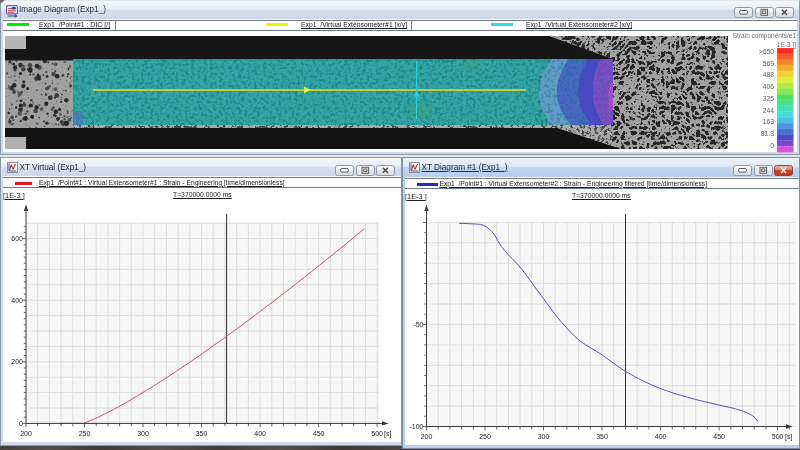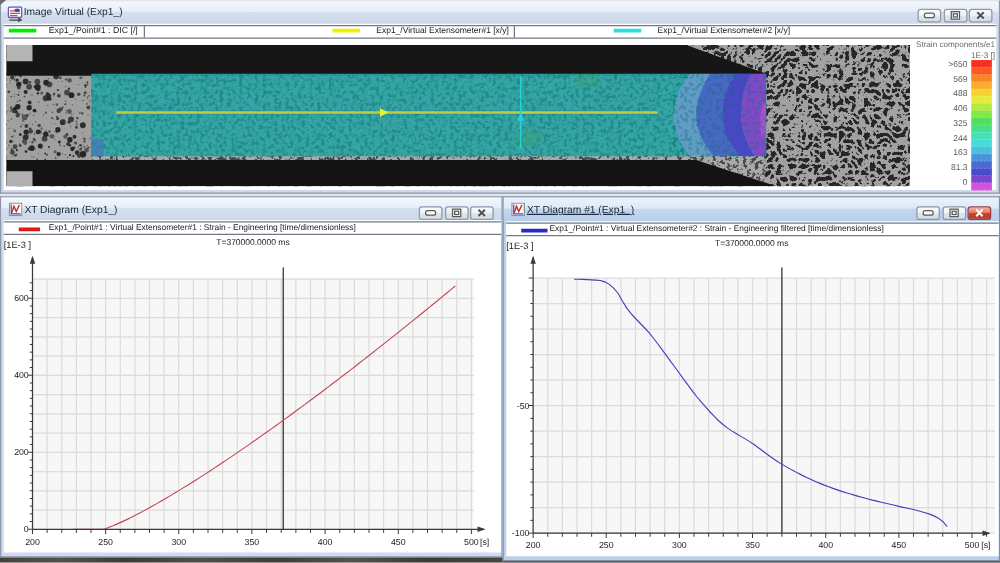--- a/index.html
+++ b/index.html
@@ -5,40 +5,40 @@
   font-family:"Liberation Sans", sans-serif; }
 .abs { position:absolute; }
 .win { position:absolute; border:1px solid #8d99ab; }
 .tb { position:absolute; background:linear-gradient(#f4f8fc,#e7eef7 45%,#d4dfee 50%,#ccd8e9); }
 .tbA { position:absolute; background:linear-gradient(#ebf3fc,#dde9f8 45%,#c3d7f0 50%,#b7cdea); }
 .ttl { position:absolute; font-size:8.2px; color:#222c38; white-space:nowrap; }
 .btn { position:absolute; width:19px; height:11px; border:1px solid #8e9aa9; border-radius:2.5px;
   background:linear-gradient(#fafbfd,#eef1f6 48%,#dfe5ec 52%,#d6dde6); }
 .btnR { background:linear-gradient(#f0b3a0,#e07a5e 45%,#d04428 50%,#c03820); border-color:#93404f; }
 .leg { position:absolute; background:#fff; border-top:1px solid #6f7b89; border-bottom:1px solid #6f7b89; }
-.lt { position:absolute; font-size:7px; color:#1a1a1a; white-space:nowrap; }
+.lt { position:absolute; font-size:7px; color:#1a1a1a; white-space:nowrap;text-decoration:underline; }
 .sw { position:absolute; height:3px; }
 .sep { position:absolute; width:1px; background:#6f7b89; }
 .tl { font-size:7px; fill:#1c1c1c; font-family:"Liberation Sans",sans-serif; }
 .cl { font-size:6.8px; fill:#5a5a5a; font-family:"Liberation Sans",sans-serif; }
 .cl2 { font-size:6.5px; fill:#6a6a6a; font-family:"Liberation Sans",sans-serif; }
 svg { position:absolute; }
 </style></head>
 <body>
 
 <div class="abs" style="left:0;top:0;width:5px;height:4px;background:#6a6a72;z-index:5;clip-path:polygon(0 0,100% 0,0 100%);"></div>
 <div class="win" style="left:0;top:0;width:800px;height:155px;background:#cdd9e9;border-top-color:#dfe6ef;">
   <div class="tb" style="left:0;top:0;width:798px;height:18px;"></div>
   <svg style="left:5px;top:4px" width="12" height="13" viewBox="0 0 12 13">
     <rect x="0.6" y="0.6" width="10.8" height="8.3" rx="1.2" fill="#fff" stroke="#6858c8" stroke-width="1.2"></rect>
     <path d="M2,3.6 H10 M2,5.6 H10 M2,7.4 H8" stroke="#d84040" stroke-width="1" fill="none"></path>
     <ellipse cx="7.8" cy="3.2" rx="2.2" ry="1.4" fill="#3848a0"></ellipse>
     <path d="M1.5,11 H10.5 M8.5,9.6 L11,11 L8.5,12.2" stroke="#3a4448" stroke-width="1" fill="none"></path>
   </svg>
-  <div class="ttl" style="left:18px;top:3.5px;">Image Virtual (Exp1_)</div>
+  <div class="ttl" style="left:18px;top:3.5px;">Image Diagram (Exp1_)</div>
   <div class="btn" style="left:733px;top:6px;">
       <svg width="17" height="9">
         <rect x="4.5" y="2.5" width="8" height="3.6" rx="1.6" fill="#f8f9fb" stroke="#5a5a5a" stroke-width="1"></rect>
       </svg>
     </div>
   <div class="btn" style="left:753.5px;top:6px;">
       <svg width="17" height="9">
         <rect x="5" y="1.3" width="6.6" height="6" fill="#f8f9fb" stroke="#5a5a5a" stroke-width="1"></rect>
         <rect x="6.7" y="3" width="3.2" height="2.6" fill="none" stroke="#5a5a5a" stroke-width="1"></rect>
       </svg>
@@ -455,21 +455,21 @@
     </svg>
 </div>
 
 <div class="win" style="left:0;top:157px;width:402px;height:289px;background:#cfdbec;">
   <div class="tb" style="left:0;top:0;width:400px;height:18px;"></div>
   <svg style="left:6px;top:3.5px" width="11" height="11" viewBox="0 0 11 11">
     <rect x="0.5" y="0.5" width="10" height="10" fill="#fafafa" stroke="#909090"></rect>
     <path d="M2,1.5 V9 H9.5" stroke="#3050c0" stroke-width="1" fill="none"></path>
     <path d="M2.5,8 L4.2,3 L6,7.2 L8.5,2" stroke="#cc2828" stroke-width="1.1" fill="none"></path>
   </svg>
-  <div class="ttl" style="left:18.5px;top:4.5px;">XT Diagram (Exp1_)</div>
+  <div class="ttl" style="left:18.5px;top:4.5px;">XT Virtual (Exp1_)</div>
   <div class="btn" style="left:334px;top:7px;">
       <svg width="17" height="9">
         <rect x="4.5" y="2.5" width="8" height="3.6" rx="1.6" fill="#f8f9fb" stroke="#5a5a5a" stroke-width="1"></rect>
       </svg>
     </div>
   <div class="btn" style="left:354.5px;top:7px;">
       <svg width="17" height="9">
         <rect x="5" y="1.3" width="6.6" height="6" fill="#f8f9fb" stroke="#5a5a5a" stroke-width="1"></rect>
         <rect x="6.7" y="3" width="3.2" height="2.6" fill="none" stroke="#5a5a5a" stroke-width="1"></rect>
       </svg>

